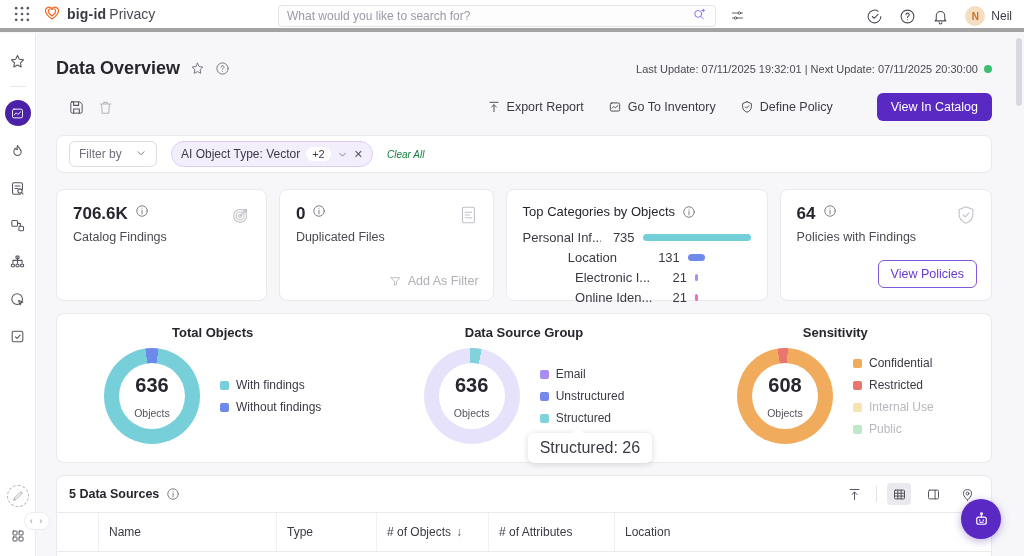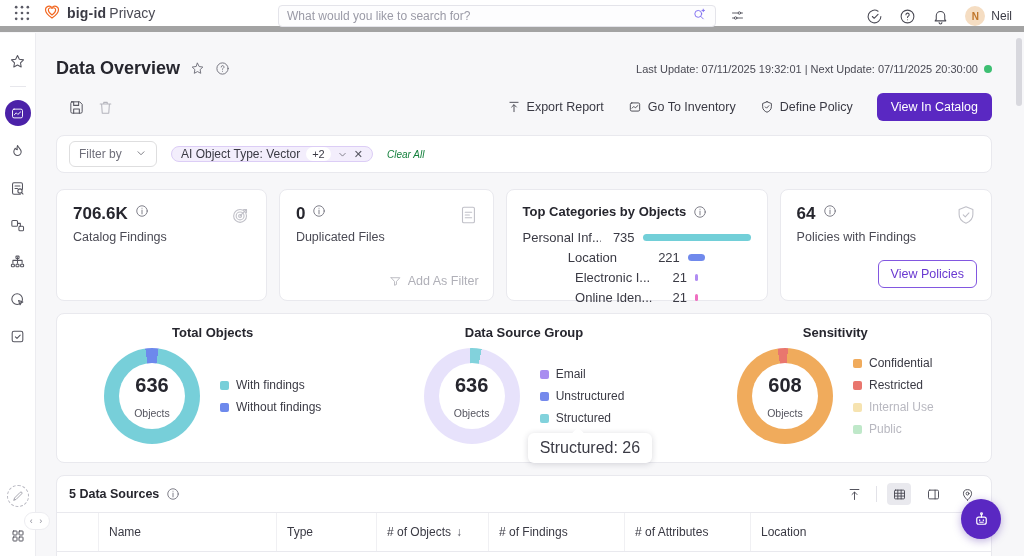--- a/index.html
+++ b/index.html
@@ -2,21 +2,21 @@
 <html><head>
 <meta charset="utf-8">
 <style>
   * { margin:0; padding:0; box-sizing:border-box; }
   html,body { width:1024px; height:556px; overflow:hidden;
     font-family:"Liberation Sans", sans-serif; background:#f7f7f9; color:#33333d; }
   svg.ic { fill:none; stroke:currentColor; stroke-width:1.5; stroke-linecap:round; stroke-linejoin:round; }
 
   
   .topbar { position:fixed; top:0; left:0; width:1024px; height:32px; background:#fff;
-    border-bottom:6px solid #a3a3a3; display:flex; align-items:center; padding:0 12px; z-index:50; }
+    border-bottom:4px solid #a3a3a3; display:flex; align-items:center; padding:0 12px; z-index:50; }
   .launcher { width:20px; height:20px; color:#5a5a65; margin-right:10px; cursor:pointer; }
   .logo { display:flex; align-items:center; gap:5px; margin-right:8px; }
   .logo-mark { color:#f2661f; }
   .logo-text b { font-size:14px; color:#3a3a44; letter-spacing:.2px; }
   .logo-text span { font-size:14px; color:#4a4a54; margin-left:3px; }
   .search-wrap { position:absolute; left:278px; top:5px; width:438px; height:22px;
     border:1px solid #e4e4ea; border-radius:4px; background:#fdfdfe; display:flex; align-items:center; padding:0 8px; }
   .search-wrap input { flex:1; border:none; outline:none; background:transparent; font-size:12px;
     color:#3a3a44; font-family:"Liberation Sans",sans-serif; }
   .search-wrap input::placeholder { color:#9a9aa6; }
@@ -54,47 +54,47 @@
 
   .toolbar-row { margin-top:14px; display:flex; align-items:center; }
   .select-box { width:208px; height:28px; background:#fff; border:1px solid #dededf; border-radius:6px;
     display:flex; align-items:center; padding:0 10px; font-size:12px; color:#8a8a95; cursor:pointer; }
   .select-box .chev { margin-left:auto; color:#55555f; }
   .tb-ic { margin-left:12px; color:#55555f; cursor:pointer; display:flex; }
   .tb-ic.dim { color:#b5b5bd; }
   .actions { margin-left:auto; display:flex; align-items:center; gap:24px; }
   .txt-btn { display:flex; align-items:center; gap:6px; font-size:12.5px; color:#3a3a44; cursor:pointer; }
   .primary-btn { background:#5a28c2; color:#fff; font-size:12.5px; padding:7px 14px; border:none;
-    border-radius:6px; cursor:pointer; font-family:"Liberation Sans",sans-serif; }
+    border-radius:6px; cursor:pointer; font-family:"Liberation Sans",sans-serif;margin-left:20px; }
 
   .filter-card { margin-top:14px; background:#fff; border:1px solid #e9e9ee; border-radius:8px;
     height:38px; display:flex; align-items:center; padding:0 12px; gap:14px; }
   .filterby { width:88px; height:26px; border:1px solid #dededf; border-radius:6px; background:#fff;
     display:flex; align-items:center; padding:0 9px; font-size:12px; color:#6f6f7a; cursor:pointer; }
   .filterby .chev { margin-left:auto; color:#55555f; }
-  .chip { height:16px; background:#f3eefc; border:1px solid #dccdf6; border-radius:14px; display:flex;
+  .chip { height:26px; background:#f3eefc; border:1px solid #dccdf6; border-radius:14px; display:flex;
     align-items:center; padding:0 9px; gap:6px; font-size:12px; color:#3a3a44; cursor:pointer; }
   .chip-badge { background:#fff; border-radius:9px; padding:1px 6px; font-size:11px; color:#3a3a44; }
   .chip .x { color:#55555f; font-size:11px; }
   .clear-all { font-size:10px; color:#15803d; cursor:pointer;font-style:italic; }
 
   
   .cards-row { margin-top:16px; display:flex; gap:12px; }
   .kpi { background:#fff; border:1px solid #e9e9ee; border-radius:8px; height:112px; padding:14px 16px; position:relative; }
   .kpi1 { flex:232; } .kpi2 { flex:237; } .kpi3 { flex:225; } .kpi4 { flex:234; }
   .kpi-val-row { display:flex; align-items:flex-start; gap:7px; }
   .kpi-val { font-size:17px; font-weight:bold; color:#26262e; }
   .info-ic { color:#6f6f7a; display:flex; cursor:pointer; }
   .kpi-label { margin-top:6px; font-size:12.5px; color:#4a4a54; }
   .kpi-corner { position:absolute; top:14px; right:14px; color:#c0c0c8; }
   .kpi-action { position:absolute; bottom:12px; right:14px; display:flex; align-items:center; gap:6px;
     font-size:12.5px; color:#b0b0b8; cursor:pointer; }
   .view-policies { position:absolute; bottom:12px; right:14px; background:#fff; border:1px solid #8257e0;
     color:#6a3ad1; font-size:12.5px; padding:6px 12px; border-radius:6px; cursor:pointer; font-family:"Liberation Sans",sans-serif; }
-  .cat-title { font-size:13px; font-weight:bold; color:#26262e; display:flex; align-items:center; gap:7px; }
+  .cat-title { font-size:13px; font-weight:normal; color:#26262e; display:flex; align-items:center; gap:7px; }
   .cat-rows { margin-top:11px; display:flex; flex-direction:column; gap:5px; }
   .cat-row { display:flex; align-items:center; font-size:13px; color:#3a3a44;justify-content:center; }
   .cat-label { width:78px; white-space:nowrap; overflow:hidden; }
   .cat-val { width:34px; text-align:right; margin-right:8px; }
   .cat-bar { height:7px; border-radius:4px; }
 
   
   .charts-card { margin-top:12px; background:#fff; border:1px solid #e9e9ee; border-radius:8px;
     height:150px; display:flex; }
   .chart-sec { flex:1; padding-top:11px; display:flex; flex-direction:column; align-items:center; position:relative; }
@@ -421,21 +421,21 @@
         </span>
       </div>
       <div class="cat-rows">
         <div class="cat-row">
           <span class="cat-label">Personal Inf...</span>
           <span class="cat-val">735</span>
           <span class="cat-bar" style="width: 108px; background: rgb(114, 207, 216);"></span>
         </div>
         <div class="cat-row">
           <span class="cat-label">Location</span>
-          <span class="cat-val">221</span>
+          <span class="cat-val">131</span>
           <span class="cat-bar" style="width: 17.4857px; background: rgb(112, 137, 236);"></span>
         </div>
         <div class="cat-row">
           <span class="cat-label">Electronic I...</span>
           <span class="cat-val">21</span>
           <span class="cat-bar" style="width: 3.08571px; background: rgb(176, 140, 242);"></span>
         </div>
         <div class="cat-row">
           <span class="cat-label">Online Iden...</span>
           <span class="cat-val">21</span>
@@ -590,23 +590,20 @@
       <div class="th c1">
           <span>Name</span>
         </div>
       <div class="th c2">
           <span>Type</span>
         </div>
       <div class="th c3">
         <span># of Objects</span>
         <span class="sort-ic">↓</span>
       </div>
-      <div class="th c4">
-          <span># of Findings</span>
-        </div>
       <div class="th c5">
           <span># of Attributes</span>
         </div>
       <div class="th c6">
           <span>Location</span>
         </div>
     </div>
     <div class="row-strip"></div>
   </div>
 </div>

